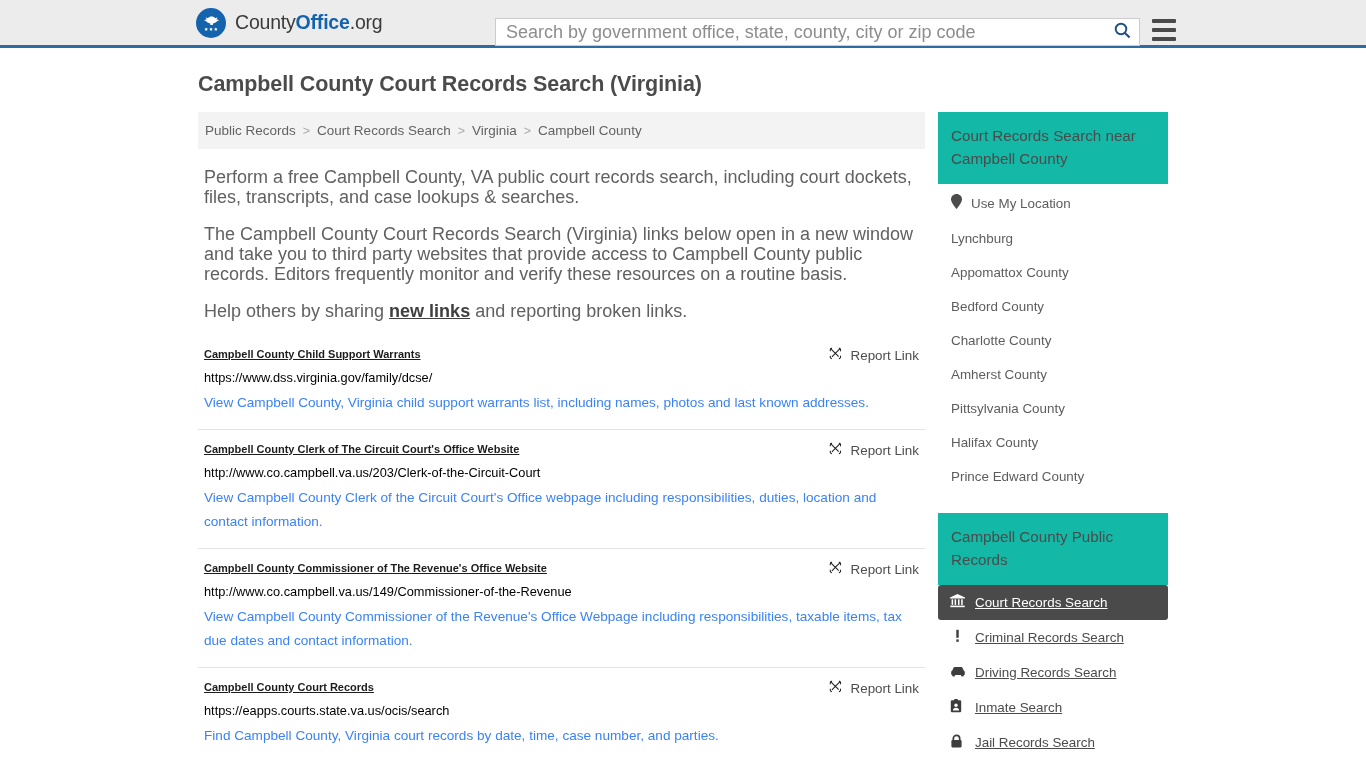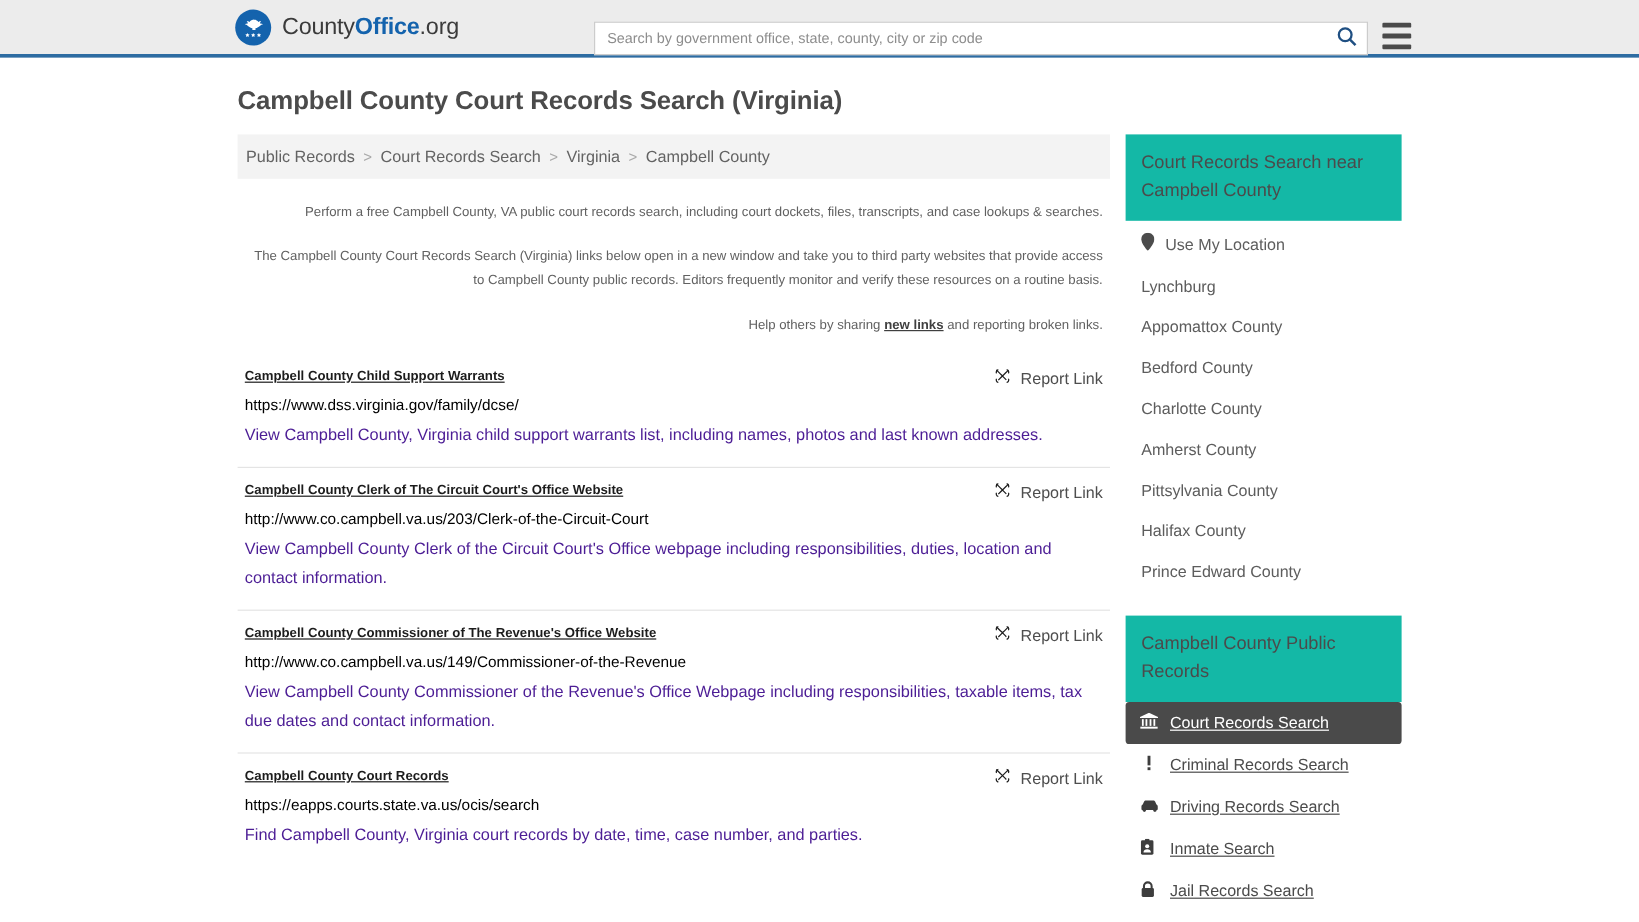--- a/index.html
+++ b/index.html
@@ -60,21 +60,21 @@
     border: 1px solid #cccccc;
     display: flex;
     align-items: center;
   }
   .search-input {
     flex: 1 1 auto;
     border: 0;
     outline: none;
     background: transparent;
     font-family: "Liberation Sans", sans-serif;
-    font-size: 12px;
+    font-size: 18px;
     color: #a21caf;
     padding: 12px 10px;
     height: 100%;
   }
   .search-input::placeholder { color: #8d8d8d; }
   .search-btn {
     border: 0; background: transparent;
     width: 34px; height: 26px;
     display: flex; align-items: center; justify-content: center;
     cursor: pointer;
@@ -134,24 +134,23 @@
     color: #a9a9a9;
     padding: 0 7px;
     font-size: 12.5px;
   }
   .breadcrumb .current { color: #636363; white-space: nowrap; }
 
   
   .intro { padding: 0 6px; }
   .intro p {
     margin: 17px 0 0 0;
-    font-size: 11px;
+    font-size: 18px;
     line-height: 20px;
     color: #616161;
-    text-align: right;
   }
   .intro p.first { margin-top: 18px; }
   .intro a {
     color: #3f3f3f;
     font-weight: bold;
   }
 
   
   .results { margin-top: 20px; }
   .result {
@@ -190,21 +189,21 @@
     margin-top: 6px;
     font-size: 12.8px;
     color: #000000;
     line-height: 16px;
     text-decoration: none;
   }
   .result-desc {
     margin: 5px 0 0 0;
     font-size: 13.6px;
     line-height: 24px;
-    color: #4c1d95;
+    color: #3b82f6;
   }
 
   
   .panel-head {
     background: #14b8a6;
     padding: 12px 13px 14px 13px;
     font-size: 15.2px;
     font-weight: normal;
     color: #4b4b4b;
     line-height: 23px;

